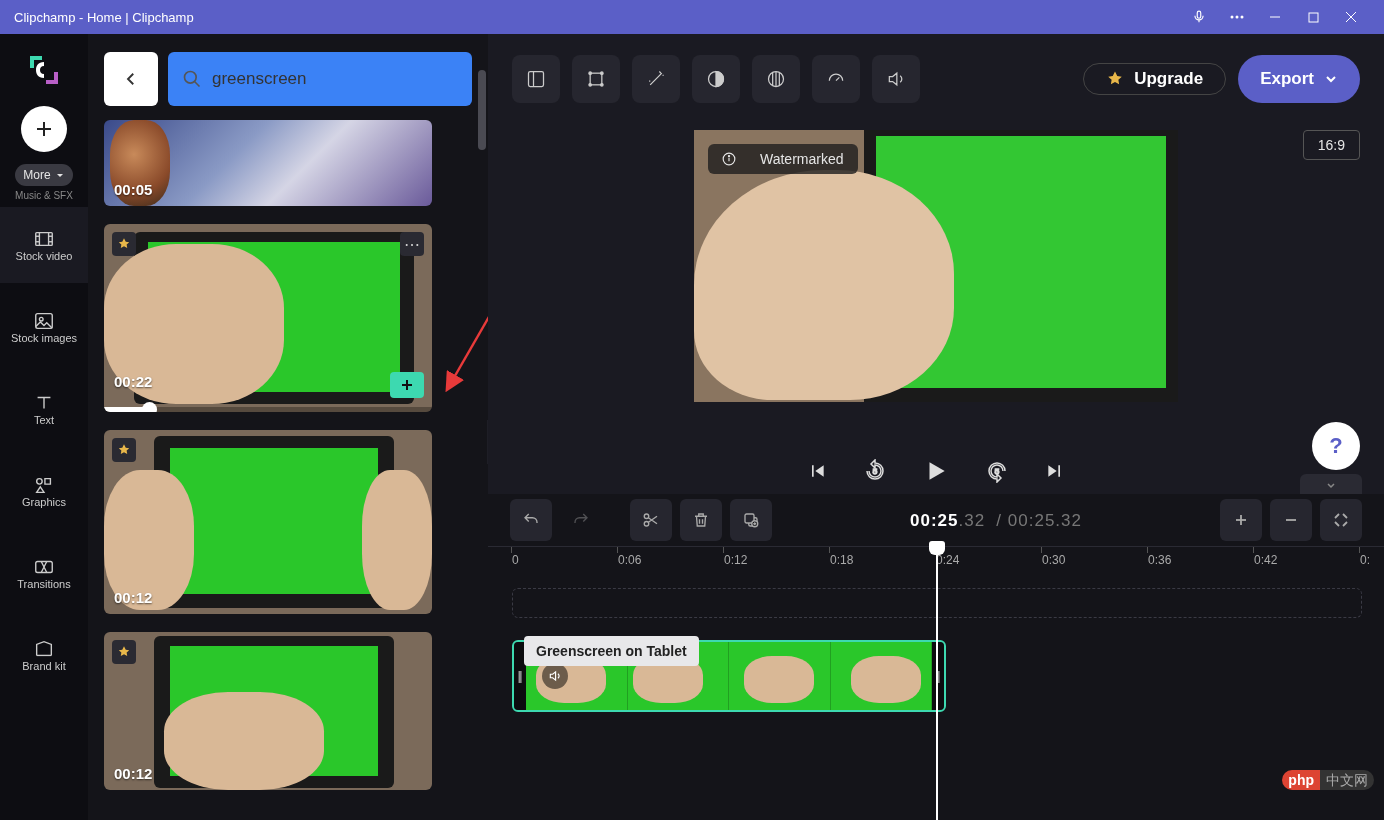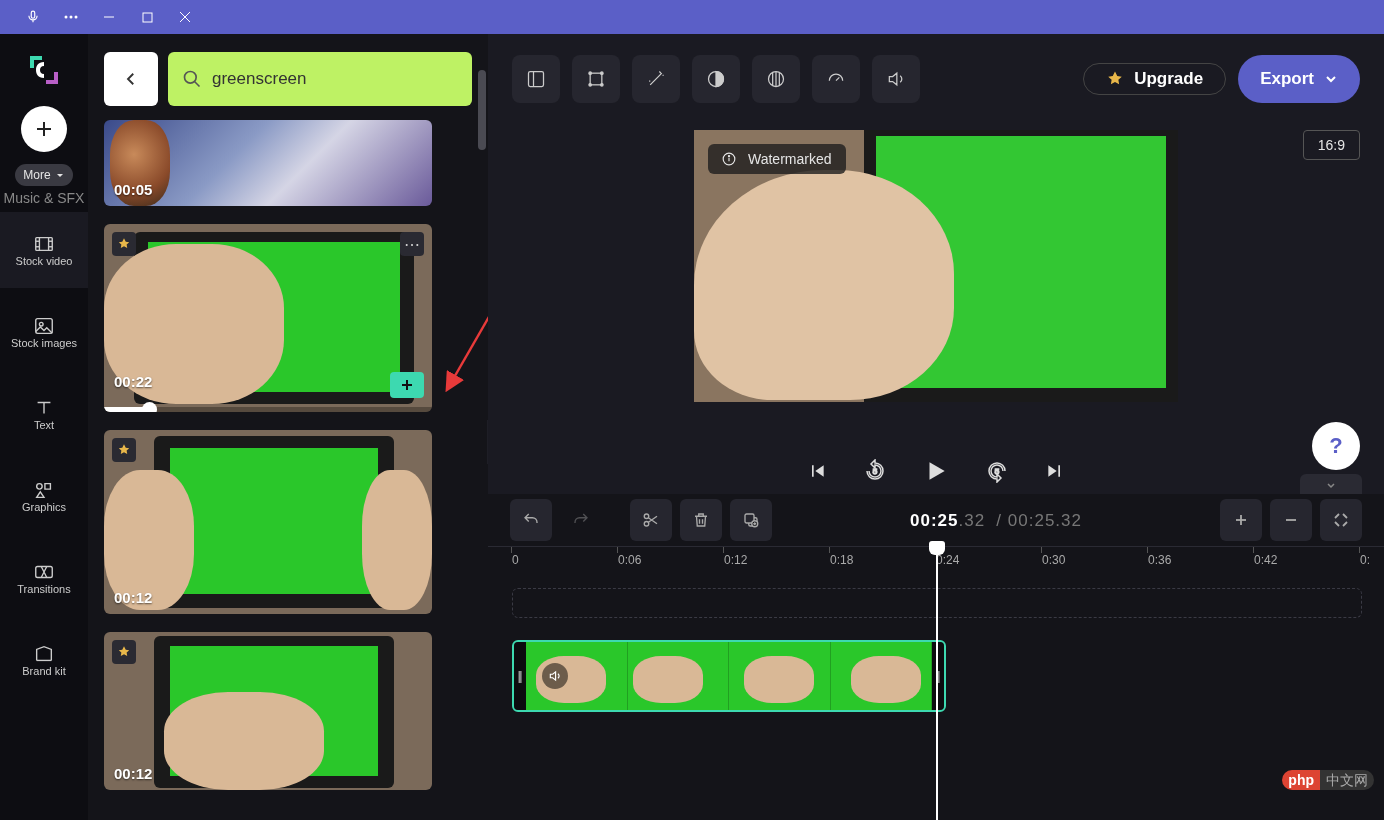--- a/index.html
+++ b/index.html
@@ -8,29 +8,29 @@
 .titlebar { height: 34px; background: #5b5fc7; display: flex; align-items: center; padding: 0 14px; color: #fff; font-size: 13px; }
 .titlebar .title { flex: 1; }
 .titlebar .win-btn { width: 38px; height: 34px; display: flex; align-items: center; justify-content: center; cursor: pointer; }
 
 .app { display: flex; height: calc(100% - 34px); }
 
 .rail { width: 88px; background: #0d0d12; display: flex; flex-direction: column; align-items: center; padding-top: 12px; gap: 6px; position: relative; }
 .rail .logo { width: 48px; height: 48px; display: flex; align-items: center; justify-content: center; margin-bottom: 6px; }
 .rail .add-btn { width: 46px; height: 46px; border-radius: 50%; background: #fff; display: flex; align-items: center; justify-content: center; margin-bottom: 6px; cursor: pointer; }
 .rail .more-chip { background: #3a3a42; color: #e5e5e5; font-size: 12px; padding: 4px 8px; border-radius: 12px; display: flex; align-items: center; gap: 4px; position: relative; z-index: 2; }
-.rail .sfx-label { font-size: 14px; color: #888; margin-top: -2px; }
+.rail .sfx-label { font-size: 10px; color: #888; margin-top: -2px; }
 .rail .rail-item { width: 88px; height: 76px; display: flex; flex-direction: column; align-items: center; justify-content: center; cursor: pointer; font-size: 11px; color: #ccc; }
 .rail .rail-item.active { background: #1a1a22; }
 .rail .rail-item svg, .rail .rail-item .icon { color: #ccc; }
 
 .panel { width: 400px; background: #141419; position: relative; padding: 18px 16px 0 16px; overflow: hidden; }
 .panel-head { display: flex; gap: 10px; margin-bottom: 14px; }
 .back-btn { width: 54px; height: 54px; background: #fff; border-radius: 6px; display: flex; align-items: center; justify-content: center; cursor: pointer; }
-.search-box { flex: 1; height: 54px; background: #bef264; border-radius: 6px; display: flex; align-items: center; padding: 0 14px; gap: 10px; }
+.search-box { flex: 1; height: 54px; background: #3b82f6; border-radius: 6px; display: flex; align-items: center; padding: 0 14px; gap: 10px; }
 .search-box input { border: none; outline: none; font-size: 17px; flex: 1; color: #333; background: transparent; }
 .scroll-ind { position: absolute; right: 2px; top: 36px; width: 8px; height: 80px; background: #4a4a52; border-radius: 4px; }
 
 .thumbs { display: flex; flex-direction: column; gap: 18px; }
 .thumb { position: relative; width: 328px; border-radius: 6px; overflow: hidden; cursor: pointer; }
 .thumb .surface { width: 100%; height: 100%; position: absolute; inset: 0; }
 .thumb.t1 { height: 86px; }
 .thumb.t2 { height: 188px; }
 .thumb.t3 { height: 184px; }
 .thumb.t4 { height: 158px; }
@@ -55,21 +55,21 @@
 .stage { flex: 1; display: flex; flex-direction: column; background: #1a1a22; position: relative; }
 
 .toolbar { height: 90px; display: flex; align-items: center; padding: 0 24px; gap: 12px; }
 .tb-btn { width: 48px; height: 48px; background: #26262f; border-radius: 8px; display: flex; align-items: center; justify-content: center; color: #ccc; cursor: pointer; }
 .tb-spacer { flex: 1; }
 .upgrade-btn { height: 32px; padding: 0 22px; border-radius: 24px; border: 1px solid #444; display: flex; align-items: center; gap: 10px; font-size: 17px; font-weight: 600; color: #fff; cursor: pointer; }
 .export-btn { height: 48px; padding: 0 22px; border-radius: 24px; background: #5b5fc7; display: flex; align-items: center; gap: 10px; font-size: 17px; font-weight: 600; color: #fff; cursor: pointer; }
 
 .preview-area { flex: 1; position: relative; }
 .preview { position: absolute; left: 50%; top: 6px; transform: translateX(-50%); width: 484px; height: 272px; background: #000; overflow: hidden; }
-.preview .wm { position: absolute; left: 14px; top: 14px; background: rgba(30,30,30,0.8); padding: 7px 14px; border-radius: 6px; font-size: 14px; display: flex; align-items: center; gap: 12px; }
+.preview .wm { position: absolute; left: 14px; top: 14px; background: rgba(30,30,30,0.8); padding: 7px 14px; border-radius: 6px; font-size: 14px; display: flex; align-items: center; gap: 24px; }
 .aspect-chip { position: absolute; right: 24px; top: 6px; border: 1px solid #555; border-radius: 4px; padding: 6px 14px; font-size: 14px; cursor: pointer; }
 .help-fab { position: absolute; right: 24px; bottom: 24px; width: 48px; height: 48px; border-radius: 50%; background: #fff; display: flex; align-items: center; justify-content: center; font-size: 22px; font-weight: 700; color: #5b5fc7; cursor: pointer; }
 
 .pv-hand { position: absolute; inset: 0; background: #8a7560; }
 .pv-hand .bezel { position: absolute; left: 170px; top: 0; width: 314px; height: 272px; background: #1a1a1a; }
 .pv-hand .scr { position: absolute; left: 182px; top: 6px; width: 290px; height: 252px; background: #33c733; }
 .pv-hand .palm { position: absolute; left: 0; top: 40px; width: 260px; height: 230px; background: #e0c3a4; border-radius: 50% 45% 40% 30%; }
 
 .transport { display: flex; align-items: center; justify-content: center; gap: 36px; padding: 18px 0 8px; }
 .transport .t-btn { color: #ddd; cursor: pointer; display: flex; align-items: center; justify-content: center; }
@@ -106,20 +106,21 @@
 .playhead::before { content: ''; position: absolute; top: -5px; left: -7px; width: 16px; height: 14px; background: #fff; border-radius: 3px 3px 6px 6px; }
 
 .php-badge { position: absolute; right: 10px; bottom: 30px; font-size: 14px; }
 .php-badge .p { background: #d43; color: #fff; padding: 2px 6px; border-radius: 10px 0 0 10px; font-weight: 700; }
 .php-badge .c { background: #333; color: #aaa; padding: 2px 6px; border-radius: 0 10px 10px 0; }
 </style>
 </head>
 <body>
 
 <div class="titlebar">
+  <span class="title">Clipchamp - Home | Clipchamp</span>
   <div class="win-btn">
       <svg width="14" height="14" viewBox="0 0 24 24" fill="none" stroke="currentColor" stroke-width="2">
         <rect x="9" y="2" width="6" height="12" rx="3"></rect>
         <path d="M5 10a7 7 0 0 0 14 0M12 17v4"></path>
       </svg>
     </div>
   <div class="win-btn">
       <svg width="14" height="4" viewBox="0 0 14 4" fill="currentColor">
         <circle cx="2" cy="2" r="1.5"></circle>
         <circle cx="7" cy="2" r="1.5"></circle>
@@ -494,20 +495,21 @@
         <span class="tick" style="left:448px">0:24</span>
         <span class="tick" style="left:554px">0:30</span>
         <span class="tick" style="left:660px">0:36</span>
         <span class="tick" style="left:766px">0:42</span>
         <span class="tick" style="left:872px">0:</span>
       </div>
 
       <div class="tracks">
         <div class="track text"></div>
         <div class="track" style="height:88px;">
+          <div class="clip-tooltip">Greenscreen on Tablet</div>
           <div class="clip" style="margin-top:22px;">
             <div class="grip">║</div>
             <div class="frames">
               <div class="frame">
                   <div class="h"></div>
                 </div>
               <div class="frame">
                   <div class="h" style="left:5%"></div>
                 </div>
               <div class="frame">

